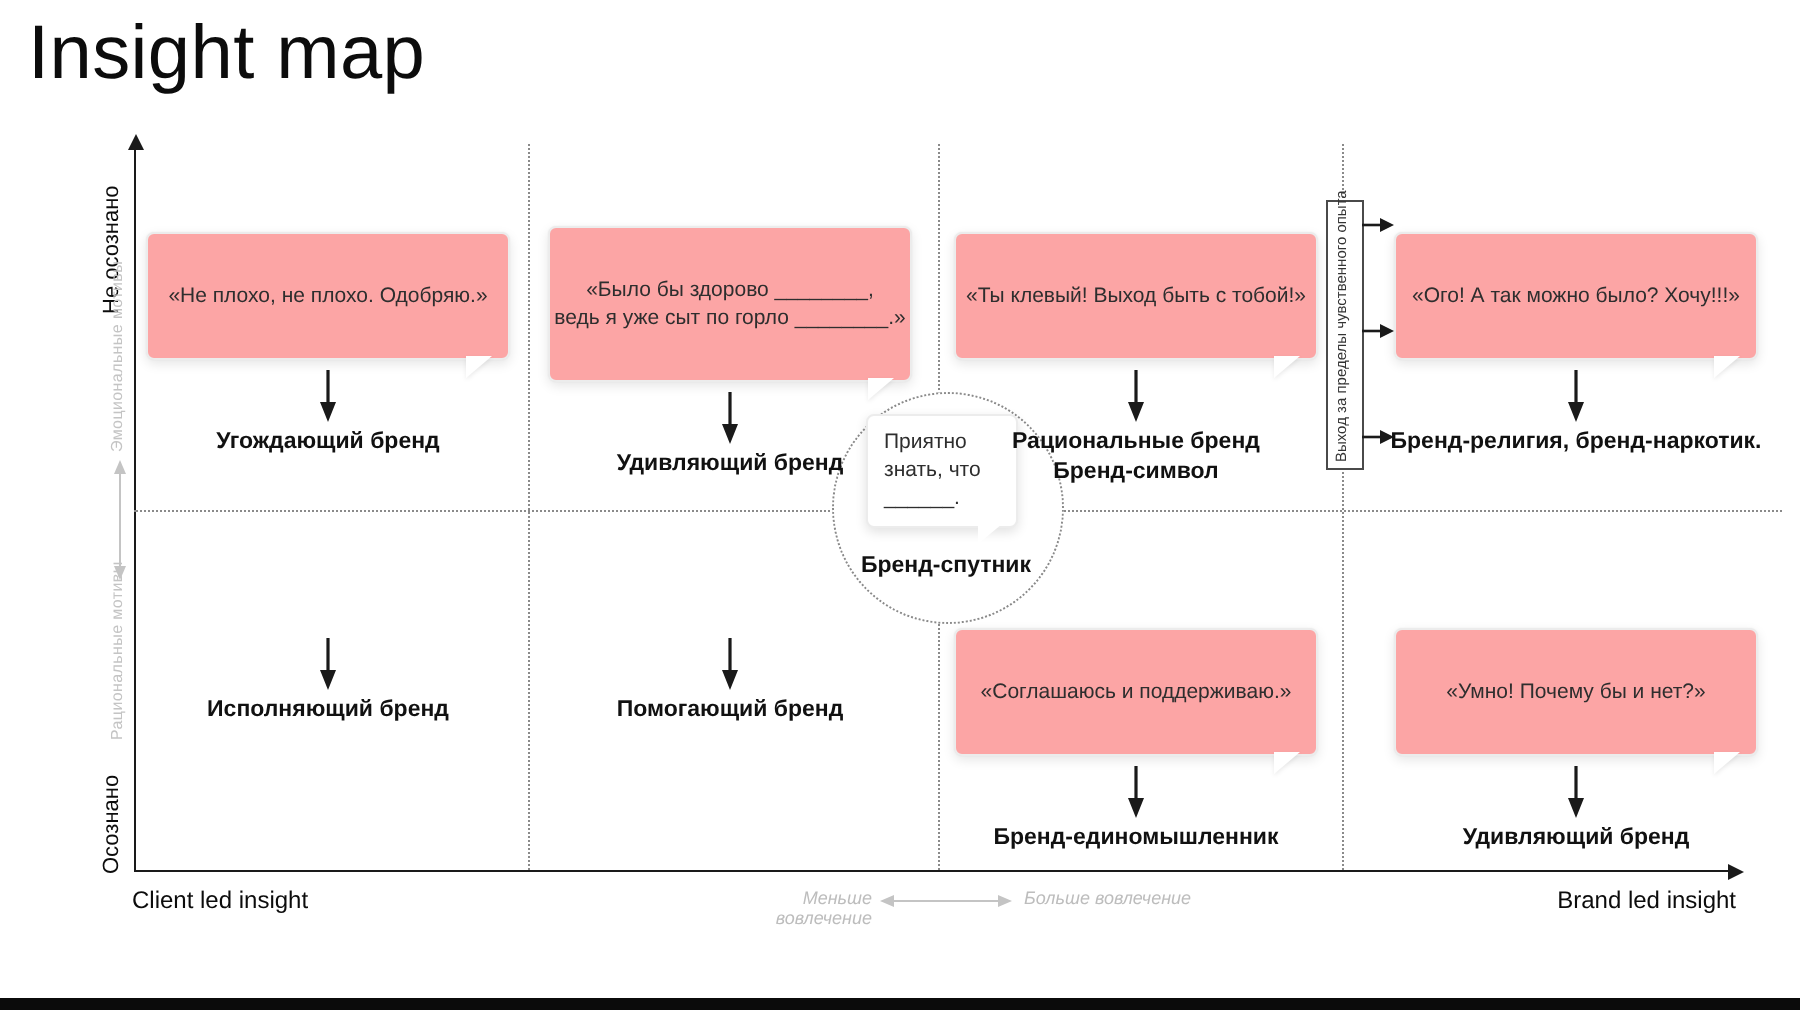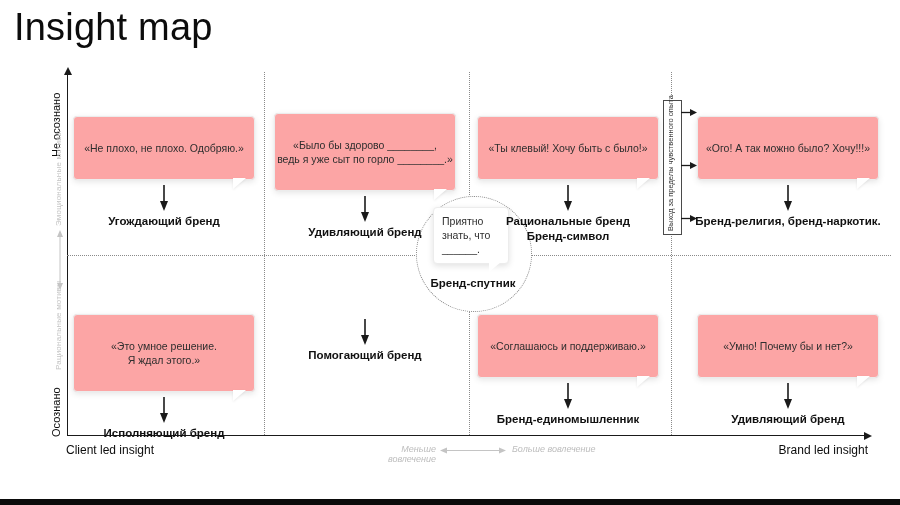--- a/index.html
+++ b/index.html
@@ -154,21 +154,21 @@
       <line x1="6" y1="0" x2="6" y2="17" stroke="#1a1a1a" stroke-width="1.6"></line>
         <polygon points="2,16 10,16 6,26" fill="#1a1a1a"></polygon>
     </svg>
     <div class="blabel">
       <span>Удивляющий бренд</span>
     </div>
   </div>
 
   <div class="cell" style="left:477px; top:116px">
     <div class="bubble">
-      <span class="qline">«Ты клевый! Хочу быть с было!»</span>
+      <span class="qline">«Ты клевый! Выход быть с тобой!»</span>
     </div>
     <svg class="darrow" width="12" height="26">
       <line x1="6" y1="0" x2="6" y2="17" stroke="#1a1a1a" stroke-width="1.6"></line>
         <polygon points="2,16 10,16 6,26" fill="#1a1a1a"></polygon>
     </svg>
     <div class="blabel">
       <span>Рациональные бренд</span>
       <span>Бренд-символ</span>
     </div>
   </div>
@@ -180,24 +180,20 @@
     <svg class="darrow" width="12" height="26">
       <line x1="6" y1="0" x2="6" y2="17" stroke="#1a1a1a" stroke-width="1.6"></line>
         <polygon points="2,16 10,16 6,26" fill="#1a1a1a"></polygon>
     </svg>
     <div class="blabel">
       <span>Бренд-религия, бренд-наркотик.</span>
     </div>
   </div>
 
   <div class="cell" style="left:73px; top:314px">
-    <div class="bubble">
-      <span class="qline">«Это умное решение.</span>
-      <span class="qline">Я ждал этого.»</span>
-    </div>
     <svg class="darrow" width="12" height="26">
       <line x1="6" y1="0" x2="6" y2="17" stroke="#1a1a1a" stroke-width="1.6"></line>
         <polygon points="2,16 10,16 6,26" fill="#1a1a1a"></polygon>
     </svg>
     <div class="blabel">
       <span>Исполняющий бренд</span>
     </div>
   </div>
 
   <div class="cell" style="left:274px; top:314px">

